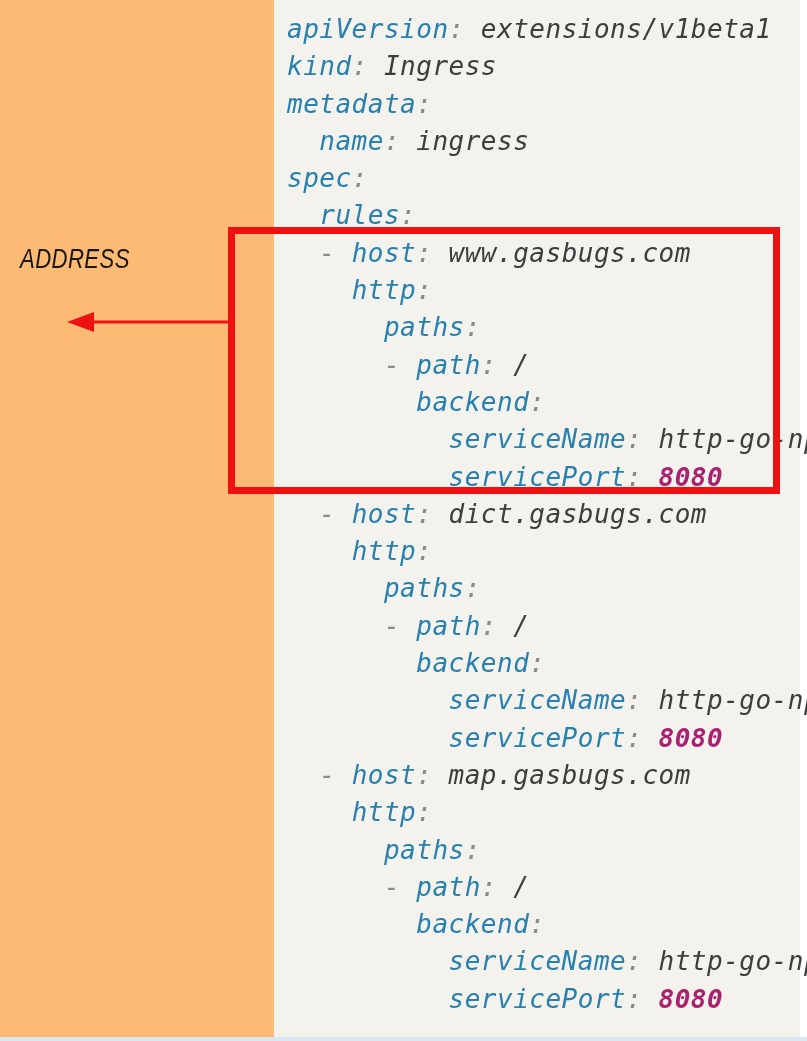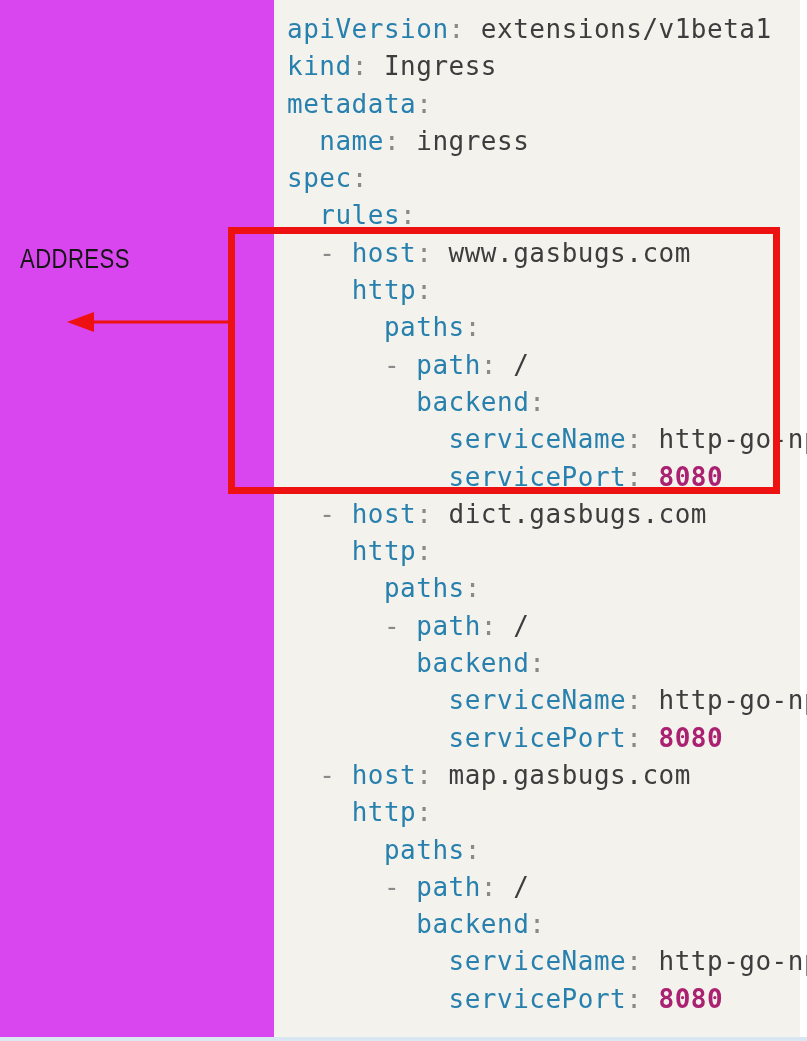--- a/index.html
+++ b/index.html
@@ -8,21 +8,22 @@
     background: #ffffff;
     width: 807px;
     height: 1041px;
     overflow: hidden;
     font-family: "Liberation Sans", sans-serif;
   }
   .stage {
     position: relative;
     width: 669px;
     height: 1041px;
-    background: #d946ef;
+    background: #fdba74;
+    font-style: italic;
   }
   .code-panel {
     position: absolute;
     left: 274px;
     top: 0;
     width: 526px;
     height: 1041px;
     background: var(--panel-bg, #f4f2ed);
     box-sizing: border-box;
     padding: 11px 0 0 13px;

